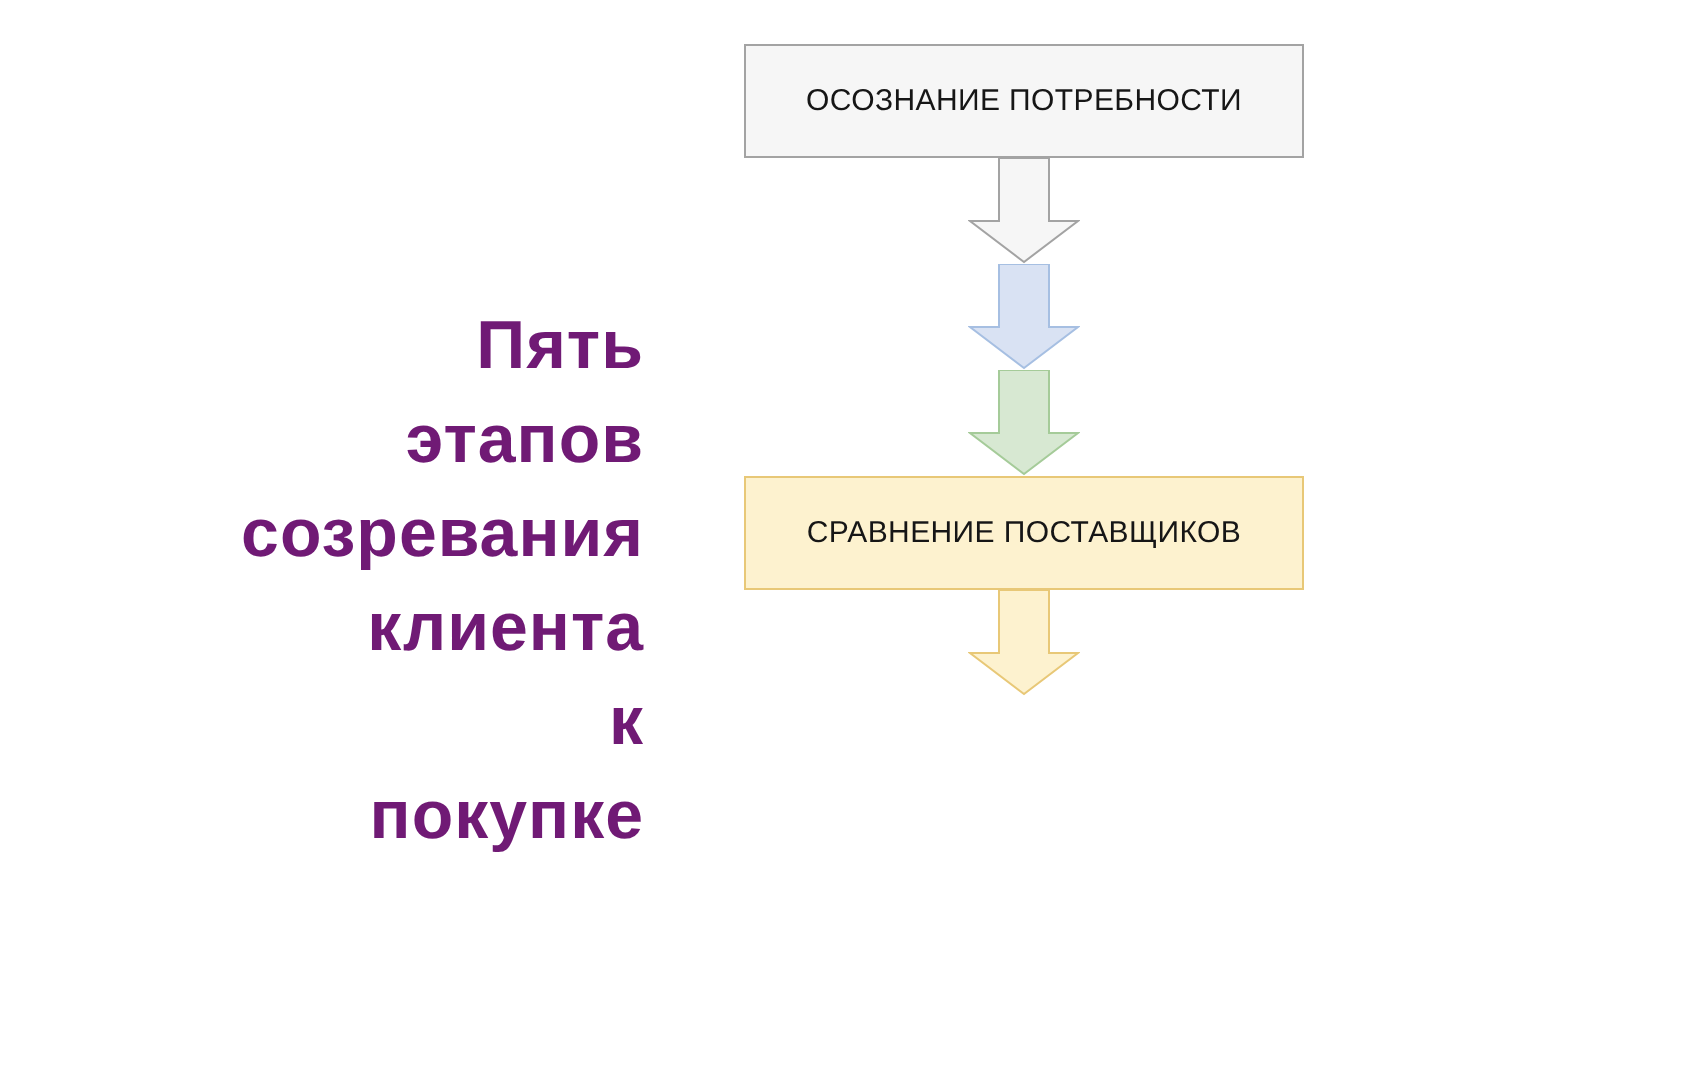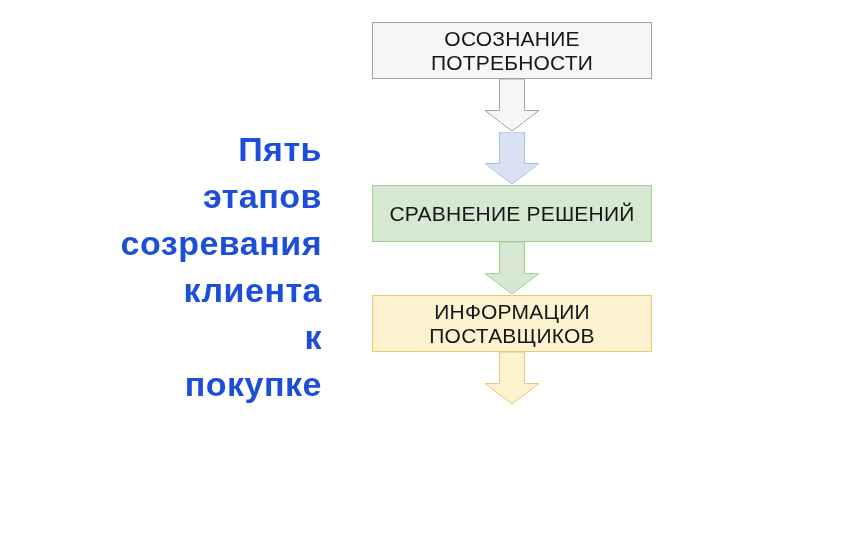--- a/index.html
+++ b/index.html
@@ -37,40 +37,40 @@
   }
   .step {
     width: 280px;
     height: 57px;
     box-sizing: border-box;
     background: var(--fill, #f6f6f6);
     border: 1px solid var(--stroke, #a3a3a3);
     display: flex;
     align-items: center;
     justify-content: center;
-    font-size: 21px;
+    font-size: 15px;
     color: #161616;
     text-align: center;
     letter-spacing: 0.2px;
   }
   .arrow { height: 53px; display: flex; align-items: flex-start; justify-content: center; }
   .arrow svg { display: block; }
   .arrow polygon {
     fill: var(--fill, #f6f6f6);
     stroke: var(--stroke, #a3a3a3);
     stroke-width: 1;
     stroke-linejoin: miter;
   }
 </style>
 </head>
 <body>
 
 <div class="canvas">
 
-  <div class="diagram-title" style="color: #1d4ed8;">Пять
+  <div class="diagram-title" style="color: #701a75; margin-top: 24px;">Пять
 этапов
 созревания
 клиента
 к
 покупке</div>
 
   <div class="flow">
 
     <div class="step" style="--fill: #f6f6f6; --stroke: #a3a3a3;">
       <span>ОСОЗНАНИЕ ПОТРЕБНОСТИ</span>
@@ -82,32 +82,29 @@
       </svg>
     </div>
 
 
     <div class="arrow" style="--fill: #d9e2f3; --stroke: #a6bfe2;">
       <svg width="56" height="53" viewBox="0 0 56 53" aria-hidden="true">
         <polygon points="15.5,0 15.5,31.5 1,31.5 28,52 55,31.5 40.5,31.5 40.5,0"></polygon>
       </svg>
     </div>
 
-    <div class="step" style="--fill: #d7e8d2; --stroke: #a5cb99;">
-      <span>СРАВНЕНИЕ РЕШЕНИЙ</span>
-    </div>
 
     <div class="arrow" style="--fill: #d7e8d2; --stroke: #a5cb99;">
       <svg width="56" height="53" viewBox="0 0 56 53" aria-hidden="true">
         <polygon points="15.5,0 15.5,31.5 1,31.5 28,52 55,31.5 40.5,31.5 40.5,0"></polygon>
       </svg>
     </div>
 
     <div class="step" style="--fill: #fdf2cf; --stroke: #e8c877;">
-      <span>ИНФОРМАЦИИ ПОСТАВЩИКОВ</span>
+      <span>СРАВНЕНИЕ ПОСТАВЩИКОВ</span>
     </div>
 
     <div class="arrow" style="--fill: #fdf2cf; --stroke: #e8c877;">
       <svg width="56" height="53" viewBox="0 0 56 53" aria-hidden="true">
         <polygon points="15.5,0 15.5,31.5 1,31.5 28,52 55,31.5 40.5,31.5 40.5,0"></polygon>
       </svg>
     </div>
 
 
   </div>

